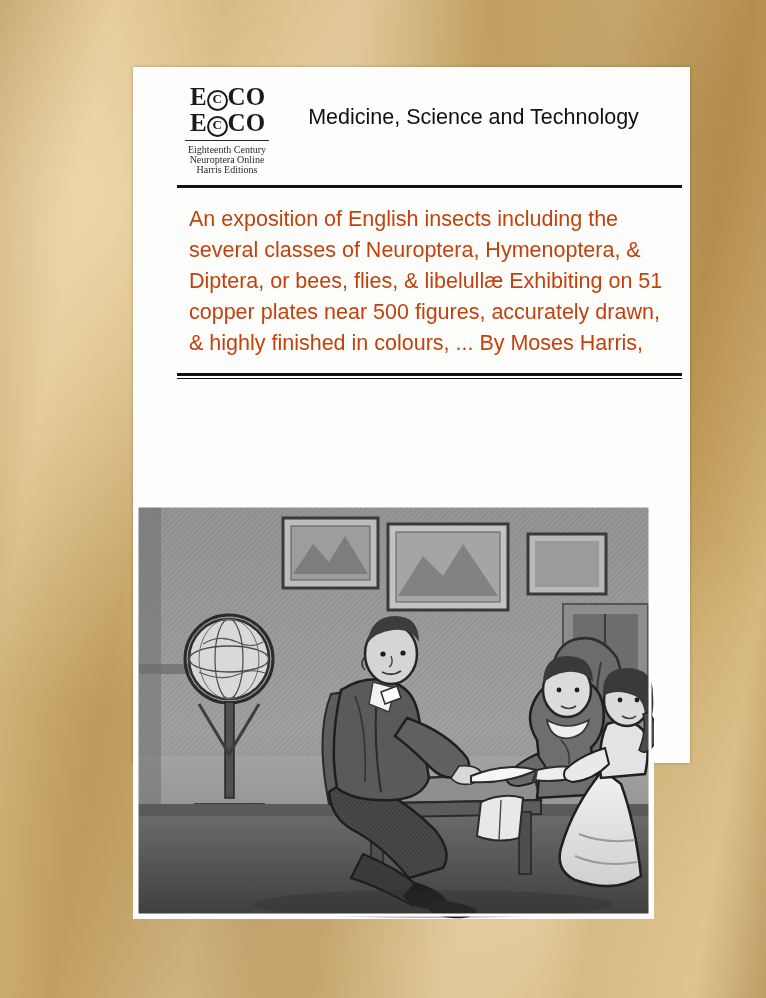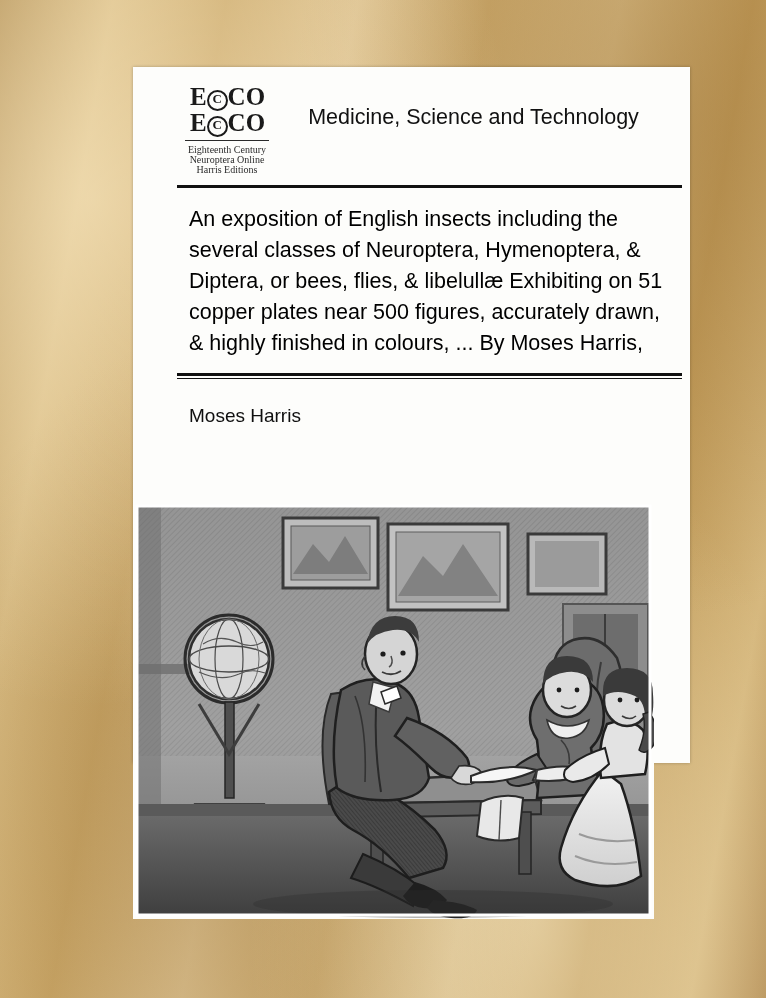--- a/index.html
+++ b/index.html
@@ -109,21 +109,21 @@
     height: 1px;
     background: #111;
     margin: 2px 8px 0 8px;
   }
 
   
   .title-block {
     padding: 16px 20px 14px 20px;
     font-size: 21.5px;
     line-height: 31px;
-    color: #000000;
+    color: #c2410c;
   }
 
   
   .author-block {
     padding: 26px 0 0 20px;
     font-size: 19px;
     color: #0f0f0f;
     height: 70px;
     box-sizing: border-box;
   }
@@ -167,21 +167,20 @@
       <div class="header-title">Medicine, Science and Technology</div>
     </div>
 
     <div class="rule-thick"></div>
 
     <div class="title-block">An exposition of English insects including the several classes of Neuroptera, Hymenoptera, &amp; Diptera, or bees, flies, &amp; libelullæ Exhibiting on 51 copper plates near 500 figures, accurately drawn, &amp; highly finished in colours, ... By Moses Harris,</div>
 
     <div class="rule-thick"></div>
     <div class="rule-thin"></div>
 
-    <div class="author-block">Moses Harris</div>
 
     <div class="illustration-wrap">
       <svg class="illustration" viewBox="0 0 521 415" preserveAspectRatio="none">
         <defs>
           <linearGradient id="wallg" x1="0" y1="0" x2="0" y2="1">
             <stop offset="0%" stop-color="#8e8e8e"></stop>
             <stop offset="55%" stop-color="#a8a8a8"></stop>
             <stop offset="100%" stop-color="#7e7e7e"></stop>
           </linearGradient>
           <linearGradient id="floorg" x1="0" y1="0" x2="0" y2="1">

